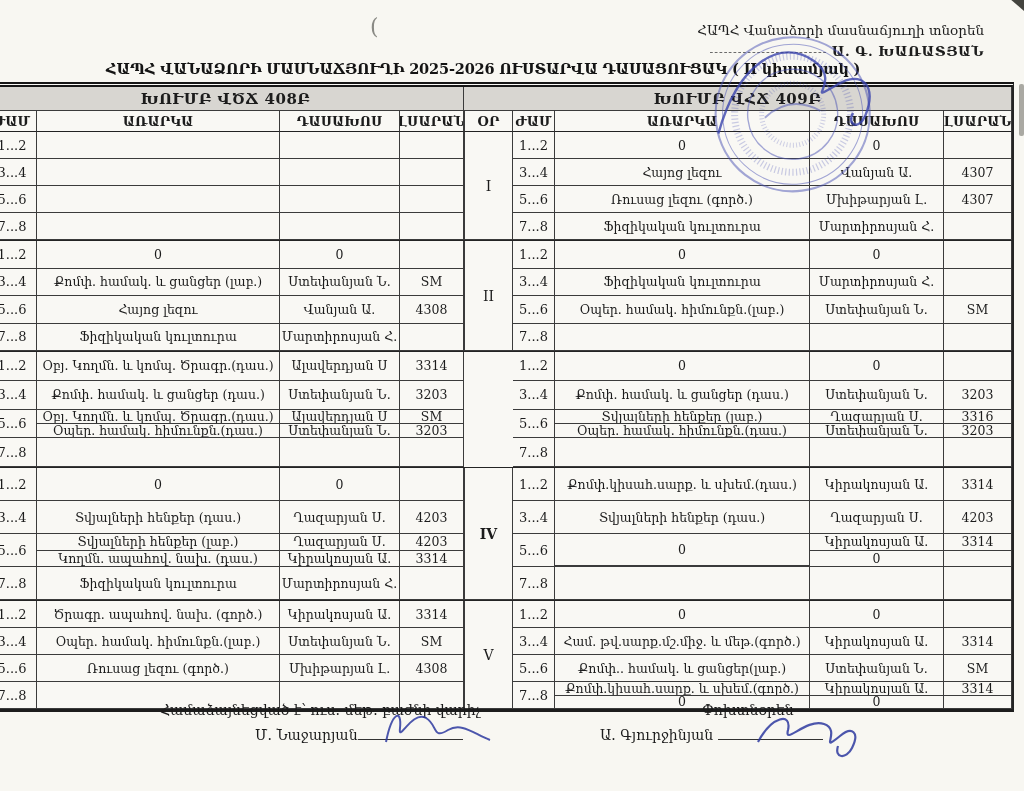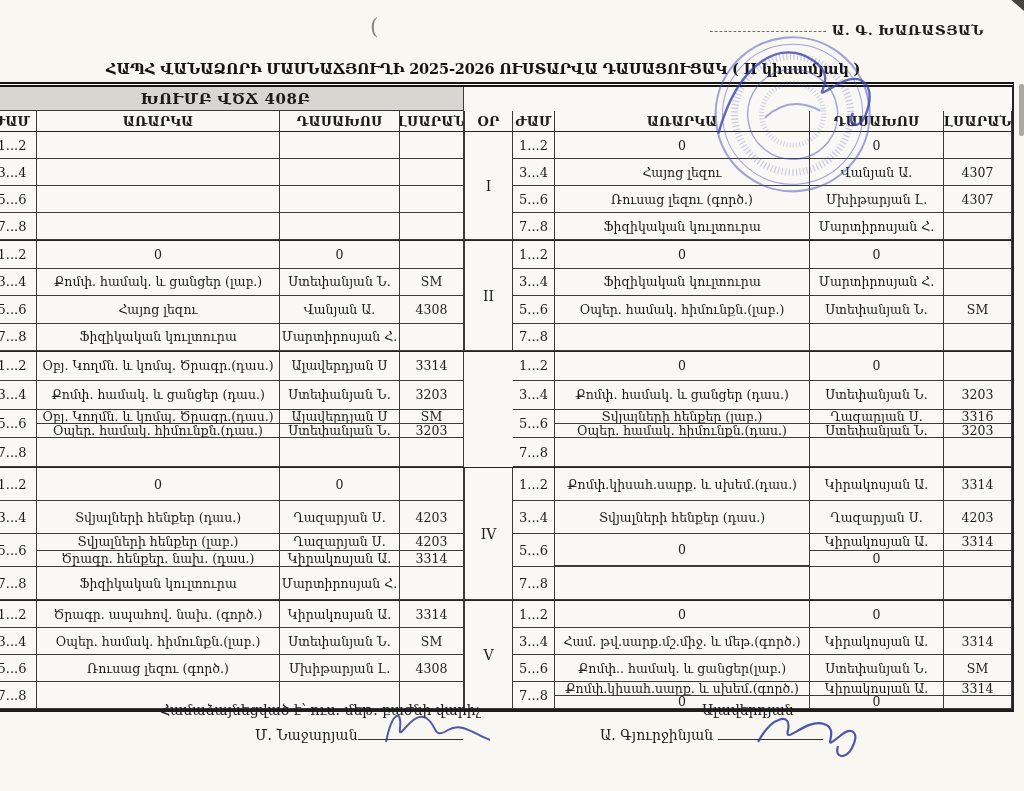--- a/index.html
+++ b/index.html
@@ -67,31 +67,33 @@
 </head>
 <body>
 
 <div class="sheet">
 
   <span class="artifact-paren">(</span>
   <div class="corner-mark"></div>
   <div class="edge-smudge"></div>
 
   <div class="director">
+    <div>ՀԱՊՀ Վանաձորի մասնաճյուղի տնօրեն</div>
     <div>
       <span class="dashes">-------------------------</span>
       <span class="dname">Ա. Գ. ԽԱՌԱՏՅԱՆ</span>
     </div>
   </div>
 
   <div class="doc-title">ՀԱՊՀ ՎԱՆԱՁՈՐԻ ՄԱՍՆԱՃՅՈՒՂԻ 2025-2026 ՈՒՍՏԱՐՎԱ ԴԱՍԱՑՈՒՑԱԿ ( II կիսամյակ )</div>
 
   <div class="timetable">
     <div class="grid-row group-row">
       <div class="cell gl">ԽՈՒՄԲ ՎԾՃ 408Բ</div>
+      <div class="cell gr">ԽՈՒՄԲ ՎՀՃ 409Բ</div>
     </div>
     <div class="grid-row colhead">
       <div class="cell">ԺԱՄ</div>
       <div class="cell">ԱՌԱՐԿԱ</div>
       <div class="cell">ԴԱՍԱԽՈՍ</div>
       <div class="cell">ԼՍԱՐԱՆ</div>
       <div class="cell thickv">ՕՐ</div>
       <div class="cell">ԺԱՄ</div>
       <div class="cell">ԱՌԱՐԿԱ</div>
       <div class="cell">ԴԱՍԱԽՈՍ</div>
@@ -214,41 +216,41 @@
           <div class="cell time-cell" style="grid-area: 4 / 1;">7...8</div>
           <div class="cell" style="grid-area: 4 / 2;"></div>
           <div class="cell" style="grid-area: 4 / 3;"></div>
           <div class="cell" style="grid-area: 4 / 4;"></div>
           <div class="cell time-cell" style="grid-area: 4 / 6;">7...8</div>
           <div class="cell" style="grid-area: 4 / 7;"></div>
           <div class="cell" style="grid-area: 4 / 8;"></div>
           <div class="cell" style="grid-area: 4 / 9;"></div>
         </div>
         <div class="day-block d3">
-          <div class="cell day-cell" style="grid-area: 1 / 5 / span 4;">IV</div>
+          <div class="cell day-cell" style="grid-area: 1 / 5 / span 4; font-weight: bold;">IV</div>
           <div class="cell time-cell" style="grid-area: 1 / 1;">1...2</div>
           <div class="cell" style="grid-area: 1 / 2;">0</div>
           <div class="cell" style="grid-area: 1 / 3;">0</div>
           <div class="cell" style="grid-area: 1 / 4;"></div>
           <div class="cell time-cell" style="grid-area: 1 / 6;">1...2</div>
           <div class="cell" style="grid-area: 1 / 7;">Քոմփ.կիսահ.սարք. և սխեմ.(դաս.)</div>
           <div class="cell" style="grid-area: 1 / 8;">Կիրակոսյան Ա.</div>
           <div class="cell" style="grid-area: 1 / 9;">3314</div>
           <div class="cell time-cell" style="grid-area: 2 / 1;">3...4</div>
           <div class="cell" style="grid-area: 2 / 2;">Տվյալների հենքեր (դաս.)</div>
           <div class="cell" style="grid-area: 2 / 3;">Ղազարյան Ս.</div>
           <div class="cell" style="grid-area: 2 / 4;">4203</div>
           <div class="cell time-cell" style="grid-area: 2 / 6;">3...4</div>
           <div class="cell" style="grid-area: 2 / 7;">Տվյալների հենքեր (դաս.)</div>
           <div class="cell" style="grid-area: 2 / 8;">Ղազարյան Ս.</div>
           <div class="cell" style="grid-area: 2 / 9;">4203</div>
           <div class="cell time-cell" style="grid-area: 3 / 1;">5...6</div>
           <div class="cell split" style="grid-area: 3 / 2;">
             <div class="half">Տվյալների հենքեր (լաբ.)</div>
-            <div class="half">Ծրագր. հենքեր. նախ. (դաս.)</div>
+            <div class="half">Կողմն. ապահով. նախ. (դաս.)</div>
           </div>
           <div class="cell split" style="grid-area: 3 / 3;">
             <div class="half">Ղազարյան Ս.</div>
             <div class="half">Կիրակոսյան Ա.</div>
           </div>
           <div class="cell split" style="grid-area: 3 / 4;">
             <div class="half">4203</div>
             <div class="half">3314</div>
           </div>
           <div class="cell time-cell" style="grid-area: 3 / 6;">5...6</div>
@@ -332,21 +334,21 @@
   </svg>
 
   <div class="foot" style="left:160px; top:702px;">Համաձայնեցված է՝ ուս. մեթ.  բաժնի վարիչ</div>
   <div class="foot" style="left:255px; top:726px;">
     <span>Մ. Նաջարյան</span><span class="sigline"></span>
   </div>
   <svg class="sig" style="left:378px; top:700px;" width="120" height="52" viewBox="0 0 120 52">
     <path d="M8,42 C14,12 24,8 22,28 C20,44 34,10 48,18 C60,25 54,40 70,30 C84,22 96,34 112,40" fill="none" stroke="#2e3aa0" stroke-width="2" opacity="0.85"></path>
   </svg>
 
-  <div class="foot" style="left:702px; top:702px;">Ալավերդյան</div>
+  <div class="foot" style="left:702px; top:702px;">Փոխտնօրեն</div>
   <div class="foot" style="left:600px; top:726px;">
     <span>Ա. Գյուրջինյան</span> <span class="sigline"></span>
   </div>
   <svg class="sig" style="left:748px; top:702px;" width="120" height="60" viewBox="0 0 120 60">
     <path d="M10,40 C24,14 44,10 40,28 C36,44 58,16 76,22 C94,28 70,52 92,34 C104,24 112,30 104,46 C98,58 86,56 90,44" fill="none" stroke="#2e3aa0" stroke-width="2.2" opacity="0.85"></path>
   </svg>
 
 </div>
 
 </body></html>

